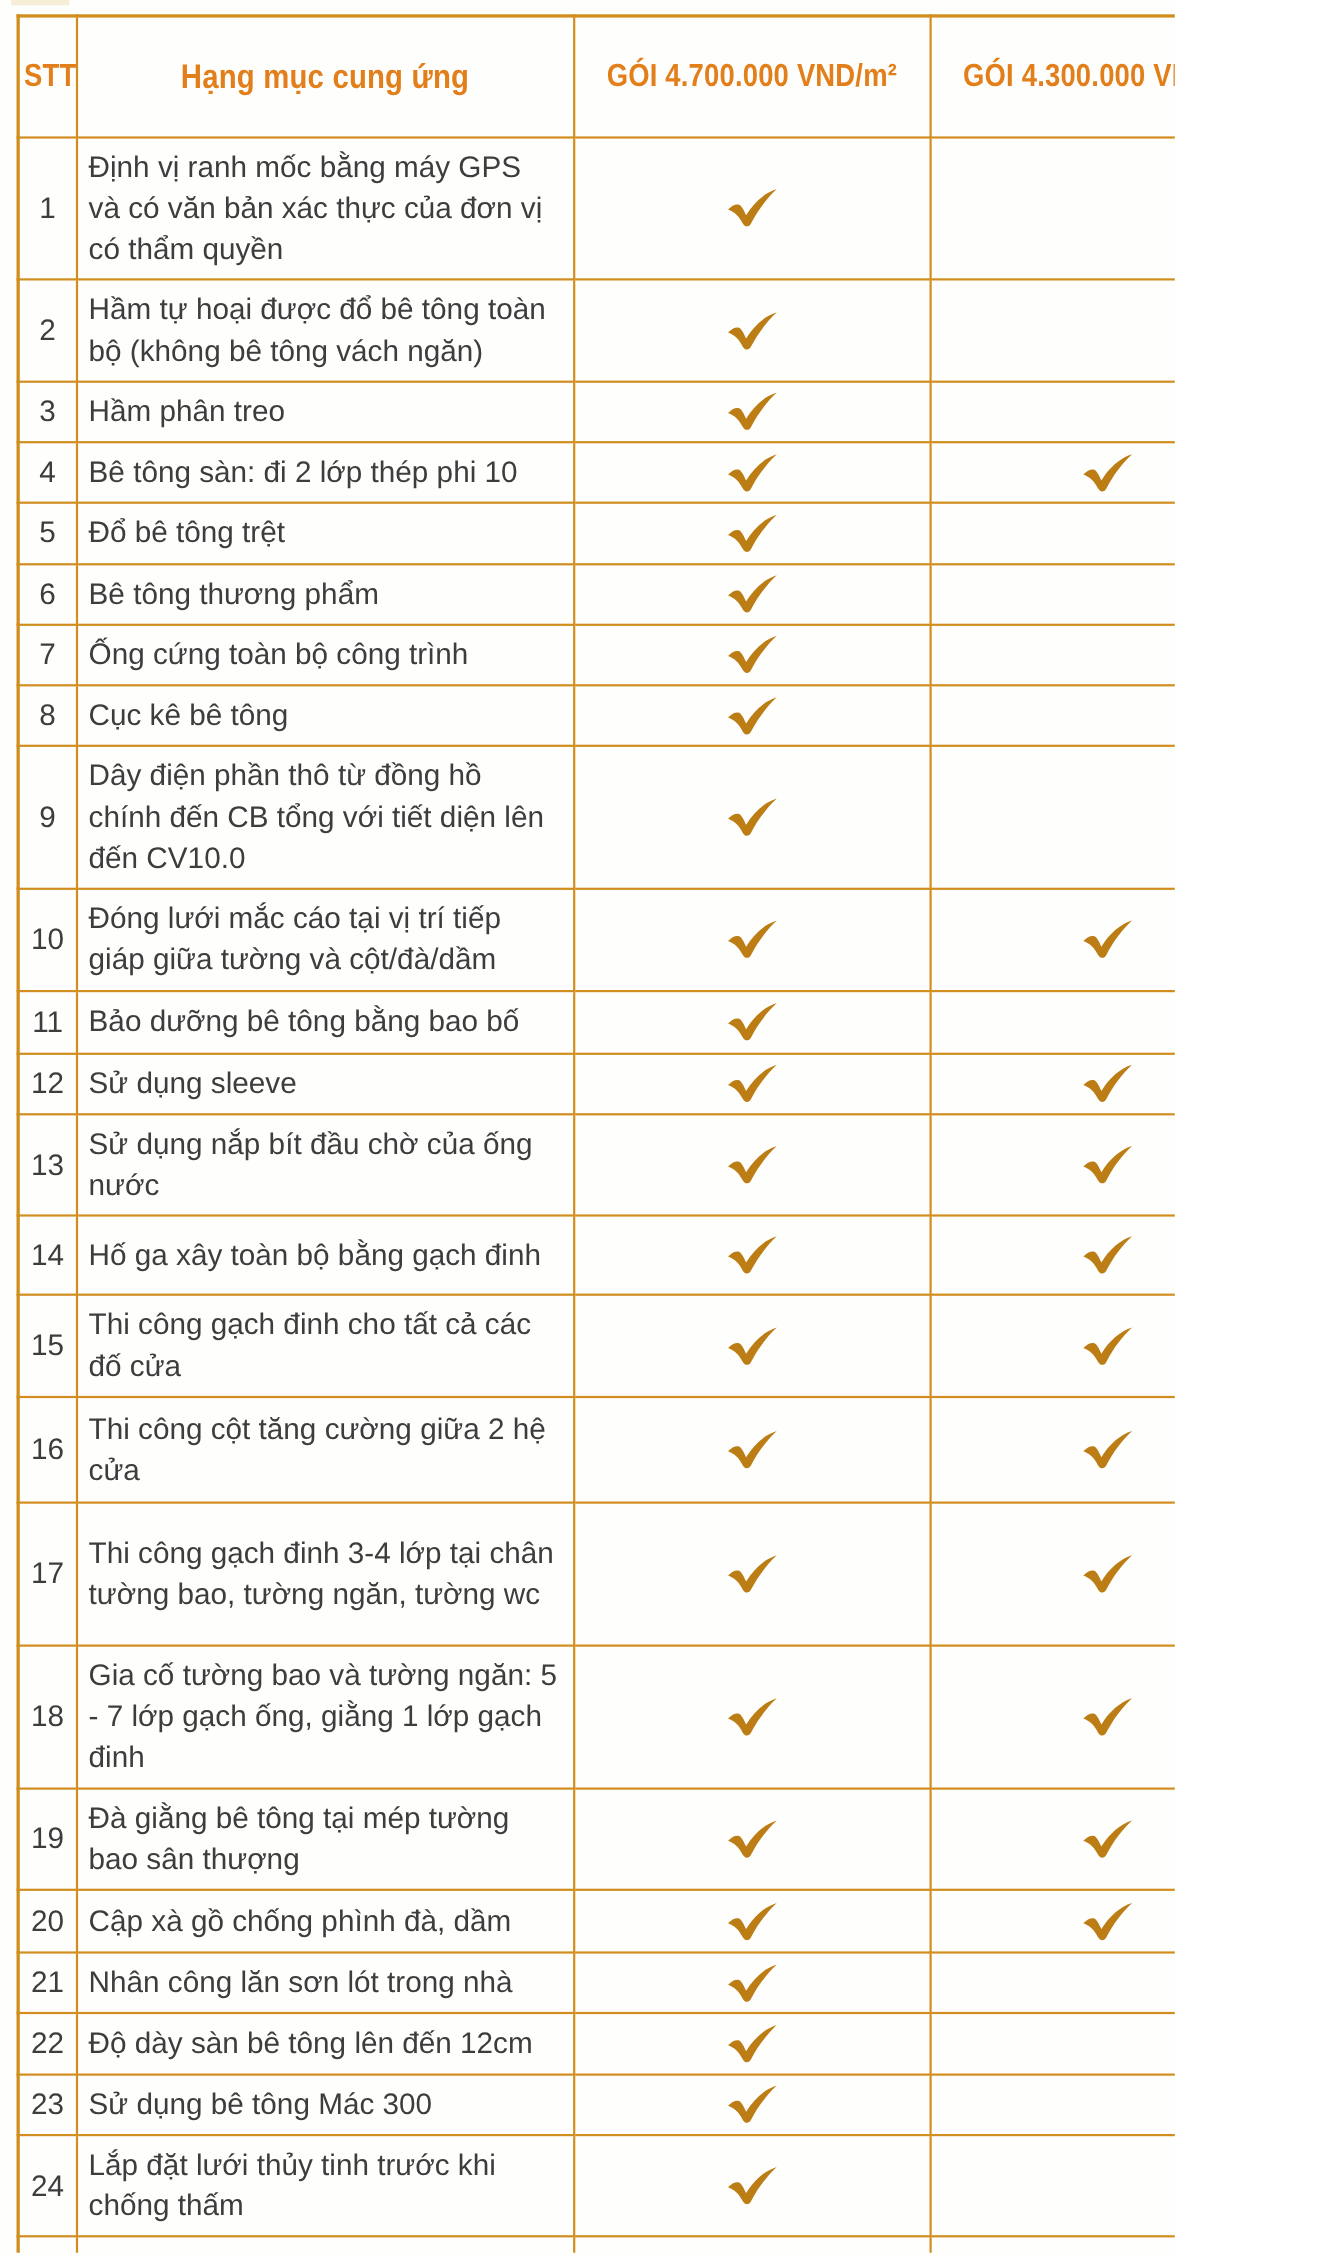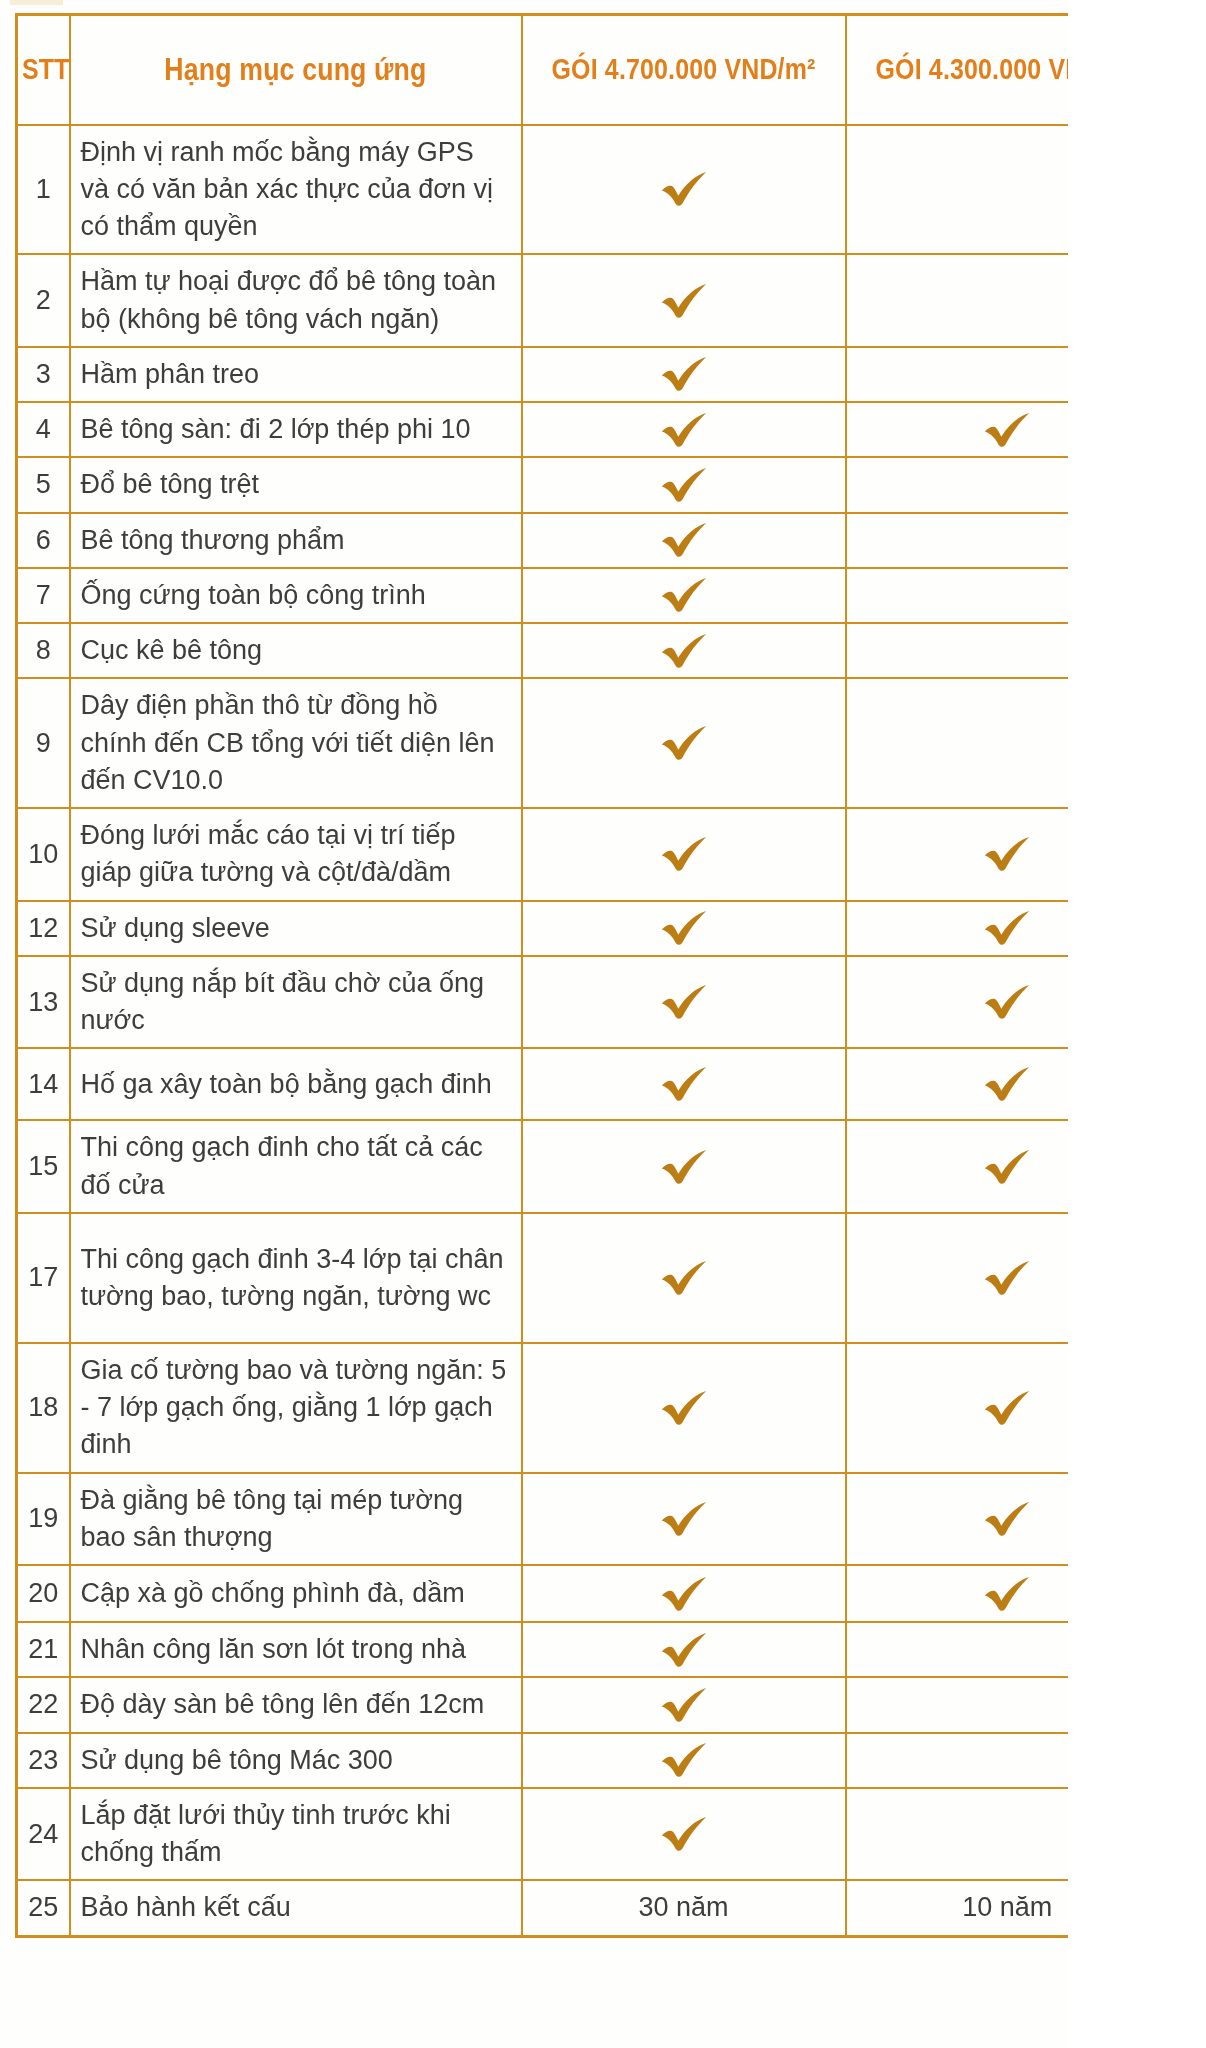--- a/index.html
+++ b/index.html
@@ -176,20 +176,28 @@
         <tr style="height: 85px; margin-top: 15px;">
           <td class="stt">10</td>
           <td class="item">Đóng lưới mắc cáo tại vị trí tiếp giáp giữa tường và cột/đà/dầm</td>
           <td class="val"><svg class="check" viewBox="0 0 52 39" aria-hidden="true">
               <path d="M2 21 C6.5 16.5 11.5 14.5 14.5 17.5 C16.5 19.8 18.3 23.5 19.8 26.8 C27.5 14 38.5 4.5 50 1 C40.5 10 31.5 21.5 24.8 34.5 C22.6 38.8 18.4 38.6 16.4 34.6 C13.2 28 8.2 23.2 2 21 Z"></path>
             </svg></td>
           <td class="val"><svg class="check" viewBox="0 0 52 39" aria-hidden="true">
               <path d="M2 21 C6.5 16.5 11.5 14.5 14.5 17.5 C16.5 19.8 18.3 23.5 19.8 26.8 C27.5 14 38.5 4.5 50 1 C40.5 10 31.5 21.5 24.8 34.5 C22.6 38.8 18.4 38.6 16.4 34.6 C13.2 28 8.2 23.2 2 21 Z"></path>
             </svg></td>
         </tr>
+        <tr style="height: 57px;">
+          <td class="stt">11</td>
+          <td class="item">Bảo dưỡng bê tông bằng bao bố</td>
+          <td class="val"><svg class="check" viewBox="0 0 52 39" aria-hidden="true">
+              <path d="M2 21 C6.5 16.5 11.5 14.5 14.5 17.5 C16.5 19.8 18.3 23.5 19.8 26.8 C27.5 14 38.5 4.5 50 1 C40.5 10 31.5 21.5 24.8 34.5 C22.6 38.8 18.4 38.6 16.4 34.6 C13.2 28 8.2 23.2 2 21 Z"></path>
+            </svg></td>
+          <td class="val"></td>
+        </tr>
         <tr style="height: 50px; border-radius: 17px;">
           <td class="stt">12</td>
           <td class="item">Sử dụng sleeve</td>
           <td class="val"><svg class="check" viewBox="0 0 52 39" aria-hidden="true">
               <path d="M2 21 C6.5 16.5 11.5 14.5 14.5 17.5 C16.5 19.8 18.3 23.5 19.8 26.8 C27.5 14 38.5 4.5 50 1 C40.5 10 31.5 21.5 24.8 34.5 C22.6 38.8 18.4 38.6 16.4 34.6 C13.2 28 8.2 23.2 2 21 Z"></path>
             </svg></td>
           <td class="val"><svg class="check" viewBox="0 0 52 39" aria-hidden="true">
               <path d="M2 21 C6.5 16.5 11.5 14.5 14.5 17.5 C16.5 19.8 18.3 23.5 19.8 26.8 C27.5 14 38.5 4.5 50 1 C40.5 10 31.5 21.5 24.8 34.5 C22.6 38.8 18.4 38.6 16.4 34.6 C13.2 28 8.2 23.2 2 21 Z"></path>
             </svg></td>
         </tr>
@@ -209,20 +217,30 @@
           <td class="val"><svg class="check" viewBox="0 0 52 39" aria-hidden="true">
               <path d="M2 21 C6.5 16.5 11.5 14.5 14.5 17.5 C16.5 19.8 18.3 23.5 19.8 26.8 C27.5 14 38.5 4.5 50 1 C40.5 10 31.5 21.5 24.8 34.5 C22.6 38.8 18.4 38.6 16.4 34.6 C13.2 28 8.2 23.2 2 21 Z"></path>
             </svg></td>
           <td class="val"><svg class="check" viewBox="0 0 52 39" aria-hidden="true">
               <path d="M2 21 C6.5 16.5 11.5 14.5 14.5 17.5 C16.5 19.8 18.3 23.5 19.8 26.8 C27.5 14 38.5 4.5 50 1 C40.5 10 31.5 21.5 24.8 34.5 C22.6 38.8 18.4 38.6 16.4 34.6 C13.2 28 8.2 23.2 2 21 Z"></path>
             </svg></td>
         </tr>
         <tr style="height: 78px;">
           <td class="stt">15</td>
           <td class="item">Thi công gạch đinh cho tất cả các đố cửa</td>
+          <td class="val"><svg class="check" viewBox="0 0 52 39" aria-hidden="true">
+              <path d="M2 21 C6.5 16.5 11.5 14.5 14.5 17.5 C16.5 19.8 18.3 23.5 19.8 26.8 C27.5 14 38.5 4.5 50 1 C40.5 10 31.5 21.5 24.8 34.5 C22.6 38.8 18.4 38.6 16.4 34.6 C13.2 28 8.2 23.2 2 21 Z"></path>
+            </svg></td>
+          <td class="val"><svg class="check" viewBox="0 0 52 39" aria-hidden="true">
+              <path d="M2 21 C6.5 16.5 11.5 14.5 14.5 17.5 C16.5 19.8 18.3 23.5 19.8 26.8 C27.5 14 38.5 4.5 50 1 C40.5 10 31.5 21.5 24.8 34.5 C22.6 38.8 18.4 38.6 16.4 34.6 C13.2 28 8.2 23.2 2 21 Z"></path>
+            </svg></td>
+        </tr>
+        <tr style="height: 96px;">
+          <td class="stt">16</td>
+          <td class="item">Thi công cột tăng cường giữa 2 hệ cửa</td>
           <td class="val"><svg class="check" viewBox="0 0 52 39" aria-hidden="true">
               <path d="M2 21 C6.5 16.5 11.5 14.5 14.5 17.5 C16.5 19.8 18.3 23.5 19.8 26.8 C27.5 14 38.5 4.5 50 1 C40.5 10 31.5 21.5 24.8 34.5 C22.6 38.8 18.4 38.6 16.4 34.6 C13.2 28 8.2 23.2 2 21 Z"></path>
             </svg></td>
           <td class="val"><svg class="check" viewBox="0 0 52 39" aria-hidden="true">
               <path d="M2 21 C6.5 16.5 11.5 14.5 14.5 17.5 C16.5 19.8 18.3 23.5 19.8 26.8 C27.5 14 38.5 4.5 50 1 C40.5 10 31.5 21.5 24.8 34.5 C22.6 38.8 18.4 38.6 16.4 34.6 C13.2 28 8.2 23.2 2 21 Z"></path>
             </svg></td>
         </tr>
         <tr style="height: 130px;">
           <td class="stt">17</td>
           <td class="item">Thi công gạch đinh 3-4 lớp tại chân tường bao, tường ngăn, tường wc</td>

